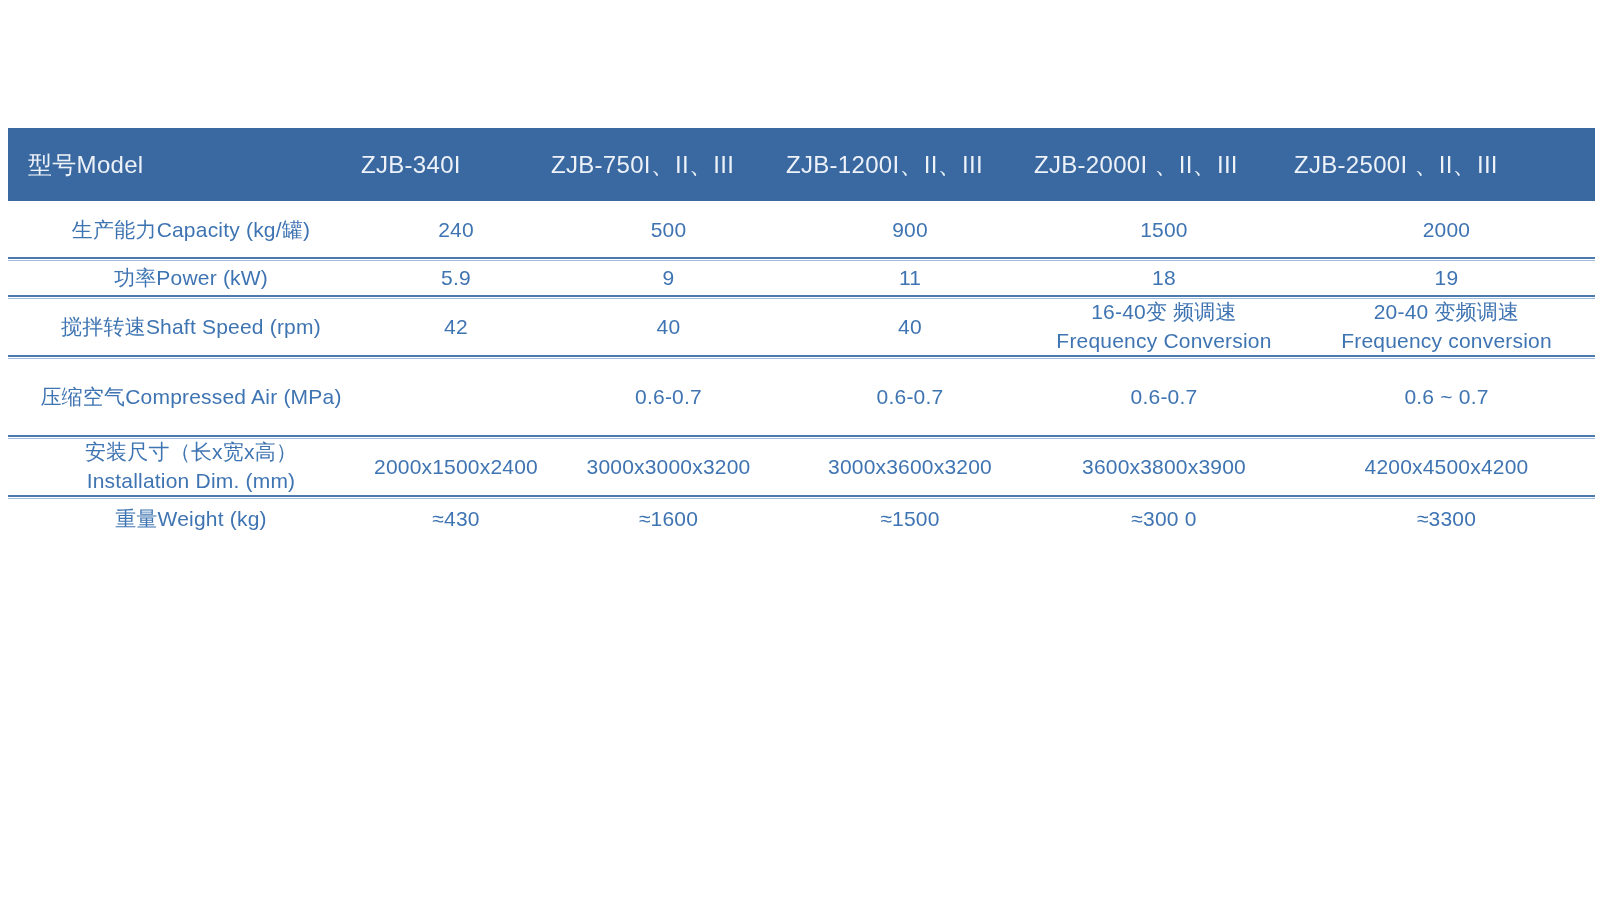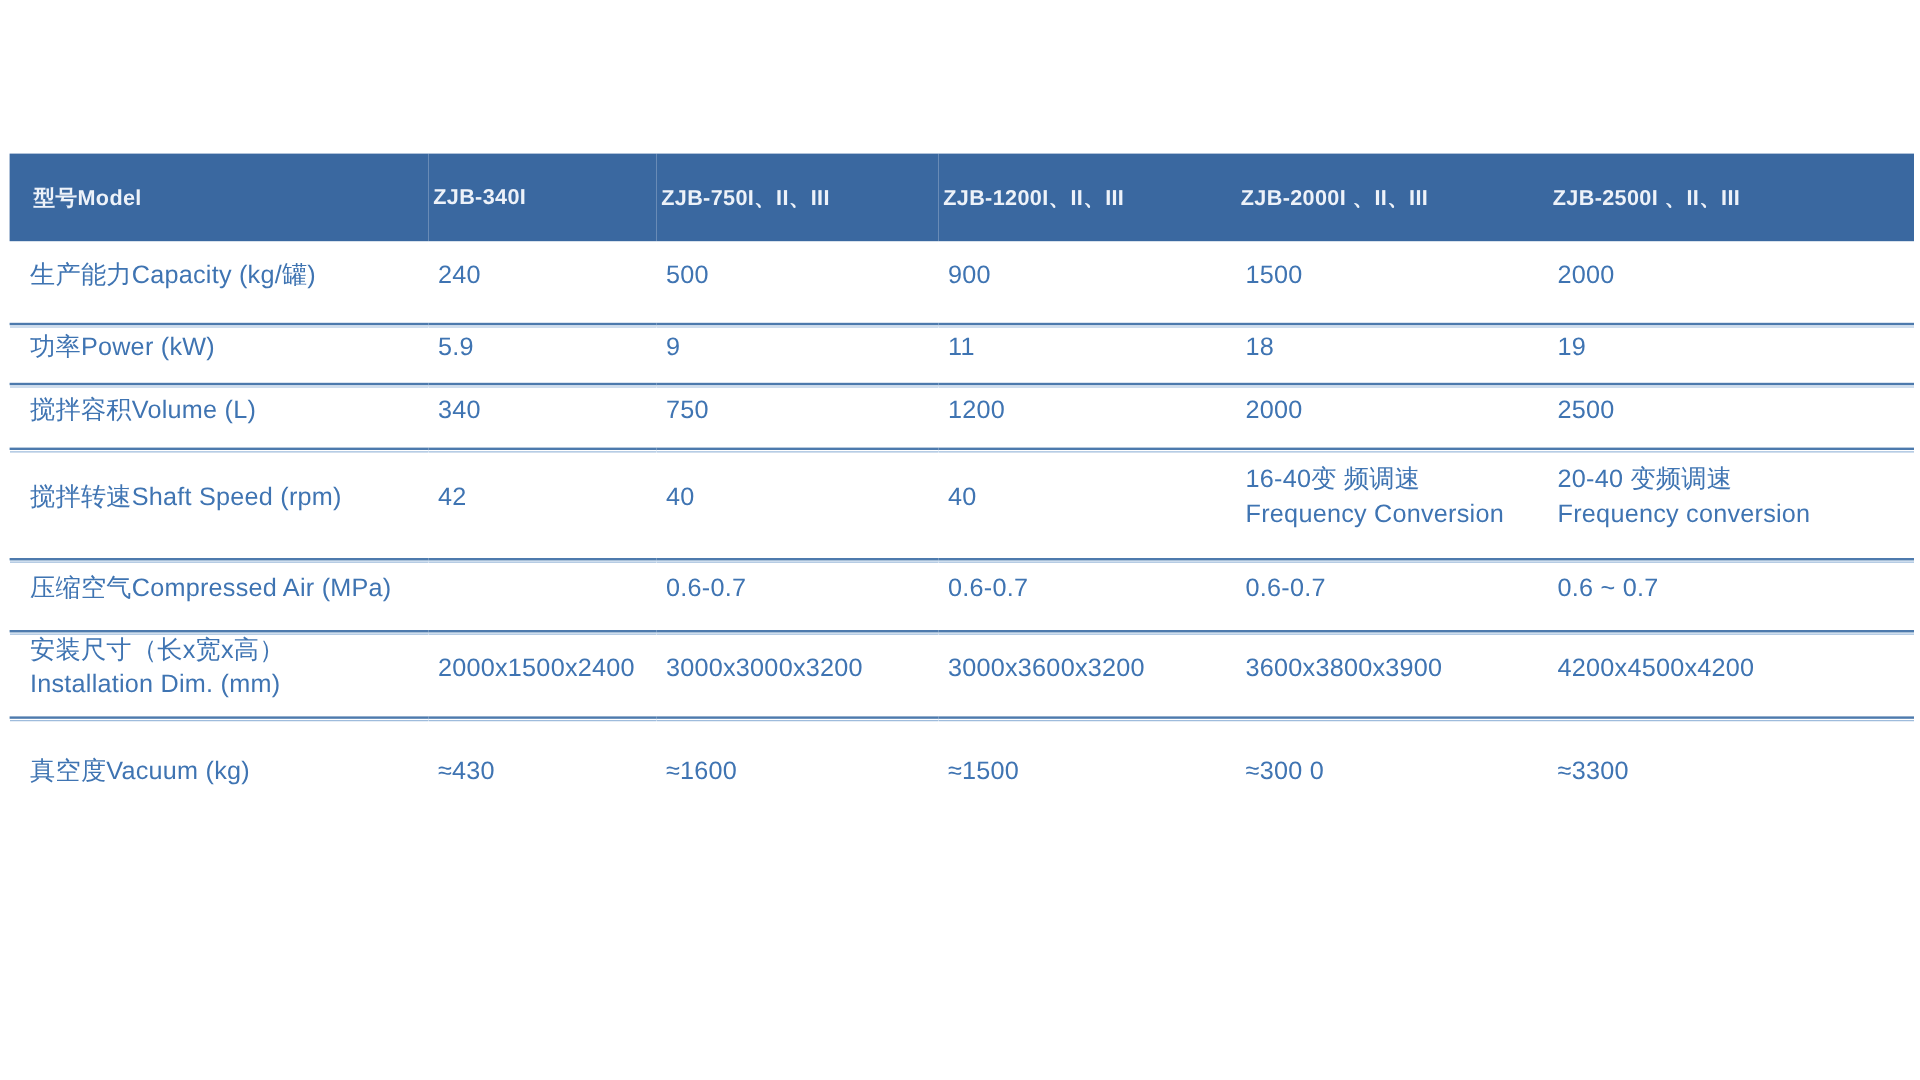--- a/index.html
+++ b/index.html
@@ -35,36 +35,36 @@
   table.spec col.c1 { width: 190px; }
   table.spec col.c2 { width: 235px; }
   table.spec col.c3 { width: 248px; }
   table.spec col.c4 { width: 260px; }
   table.spec col.c5 { width: 305px; }
 
   thead th {
     background: var(--header-bg);
     color: var(--header-fg);
     height: 73px;
-    font-size: 18px;
-    font-weight: 700;
+    font-size: 24px;
+    font-weight: 400;
     text-align: left;
     vertical-align: middle;
     padding: 0 0 0 4px;
     letter-spacing: 0.3px;
   }
   thead th:first-child { padding-left: 20px; }
 
   tbody th, tbody td {
     color: var(--body-fg);
     font-size: 21px;
     font-weight: 500;
-    text-align: left;
+    text-align: center;
     vertical-align: middle;
-    padding: 0 0 12px 8px;
+    padding: 0 0 0 8px;
     white-space: pre-line;
     line-height: 29px;
     letter-spacing: 0.2px;
   }
   tbody th { padding-left: 17px; font-weight: 500; }
 
   
   tbody tr:not(:first-child) th,
   tbody tr:not(:first-child) td {
     border-top: 2px solid var(--line);
@@ -115,28 +115,20 @@
         </tr>
         <tr>
           <th>功率Power (kW)</th>
           <td>5.9</td>
           <td>9</td>
           <td>11</td>
           <td>18</td>
           <td>19</td>
         </tr>
         <tr>
-          <th>搅拌容积Volume (L)</th>
-          <td>340</td>
-          <td>750</td>
-          <td>1200</td>
-          <td>2000</td>
-          <td>2500</td>
-        </tr>
-        <tr>
           <th>搅拌转速Shaft Speed (rpm)</th>
           <td>42</td>
           <td>40</td>
           <td>40</td>
           <td>16-40变 频调速
 Frequency Conversion</td>
           <td>20-40 变频调速
 Frequency conversion</td>
         </tr>
         <tr>
@@ -150,21 +142,21 @@
         <tr>
           <th>安装尺寸（长x宽x高）
 Installation Dim. (mm)</th>
           <td>2000x1500x2400</td>
           <td>3000x3000x3200</td>
           <td>3000x3600x3200</td>
           <td>3600x3800x3900</td>
           <td>4200x4500x4200</td>
         </tr>
         <tr>
-          <th>真空度Vacuum (kg)</th>
+          <th>重量Weight (kg)</th>
           <td>≈430</td>
           <td>≈1600</td>
           <td>≈1500</td>
           <td>≈300 0</td>
           <td>≈3300</td>
         </tr>
       </tbody>
   </table>
 </div>
 

